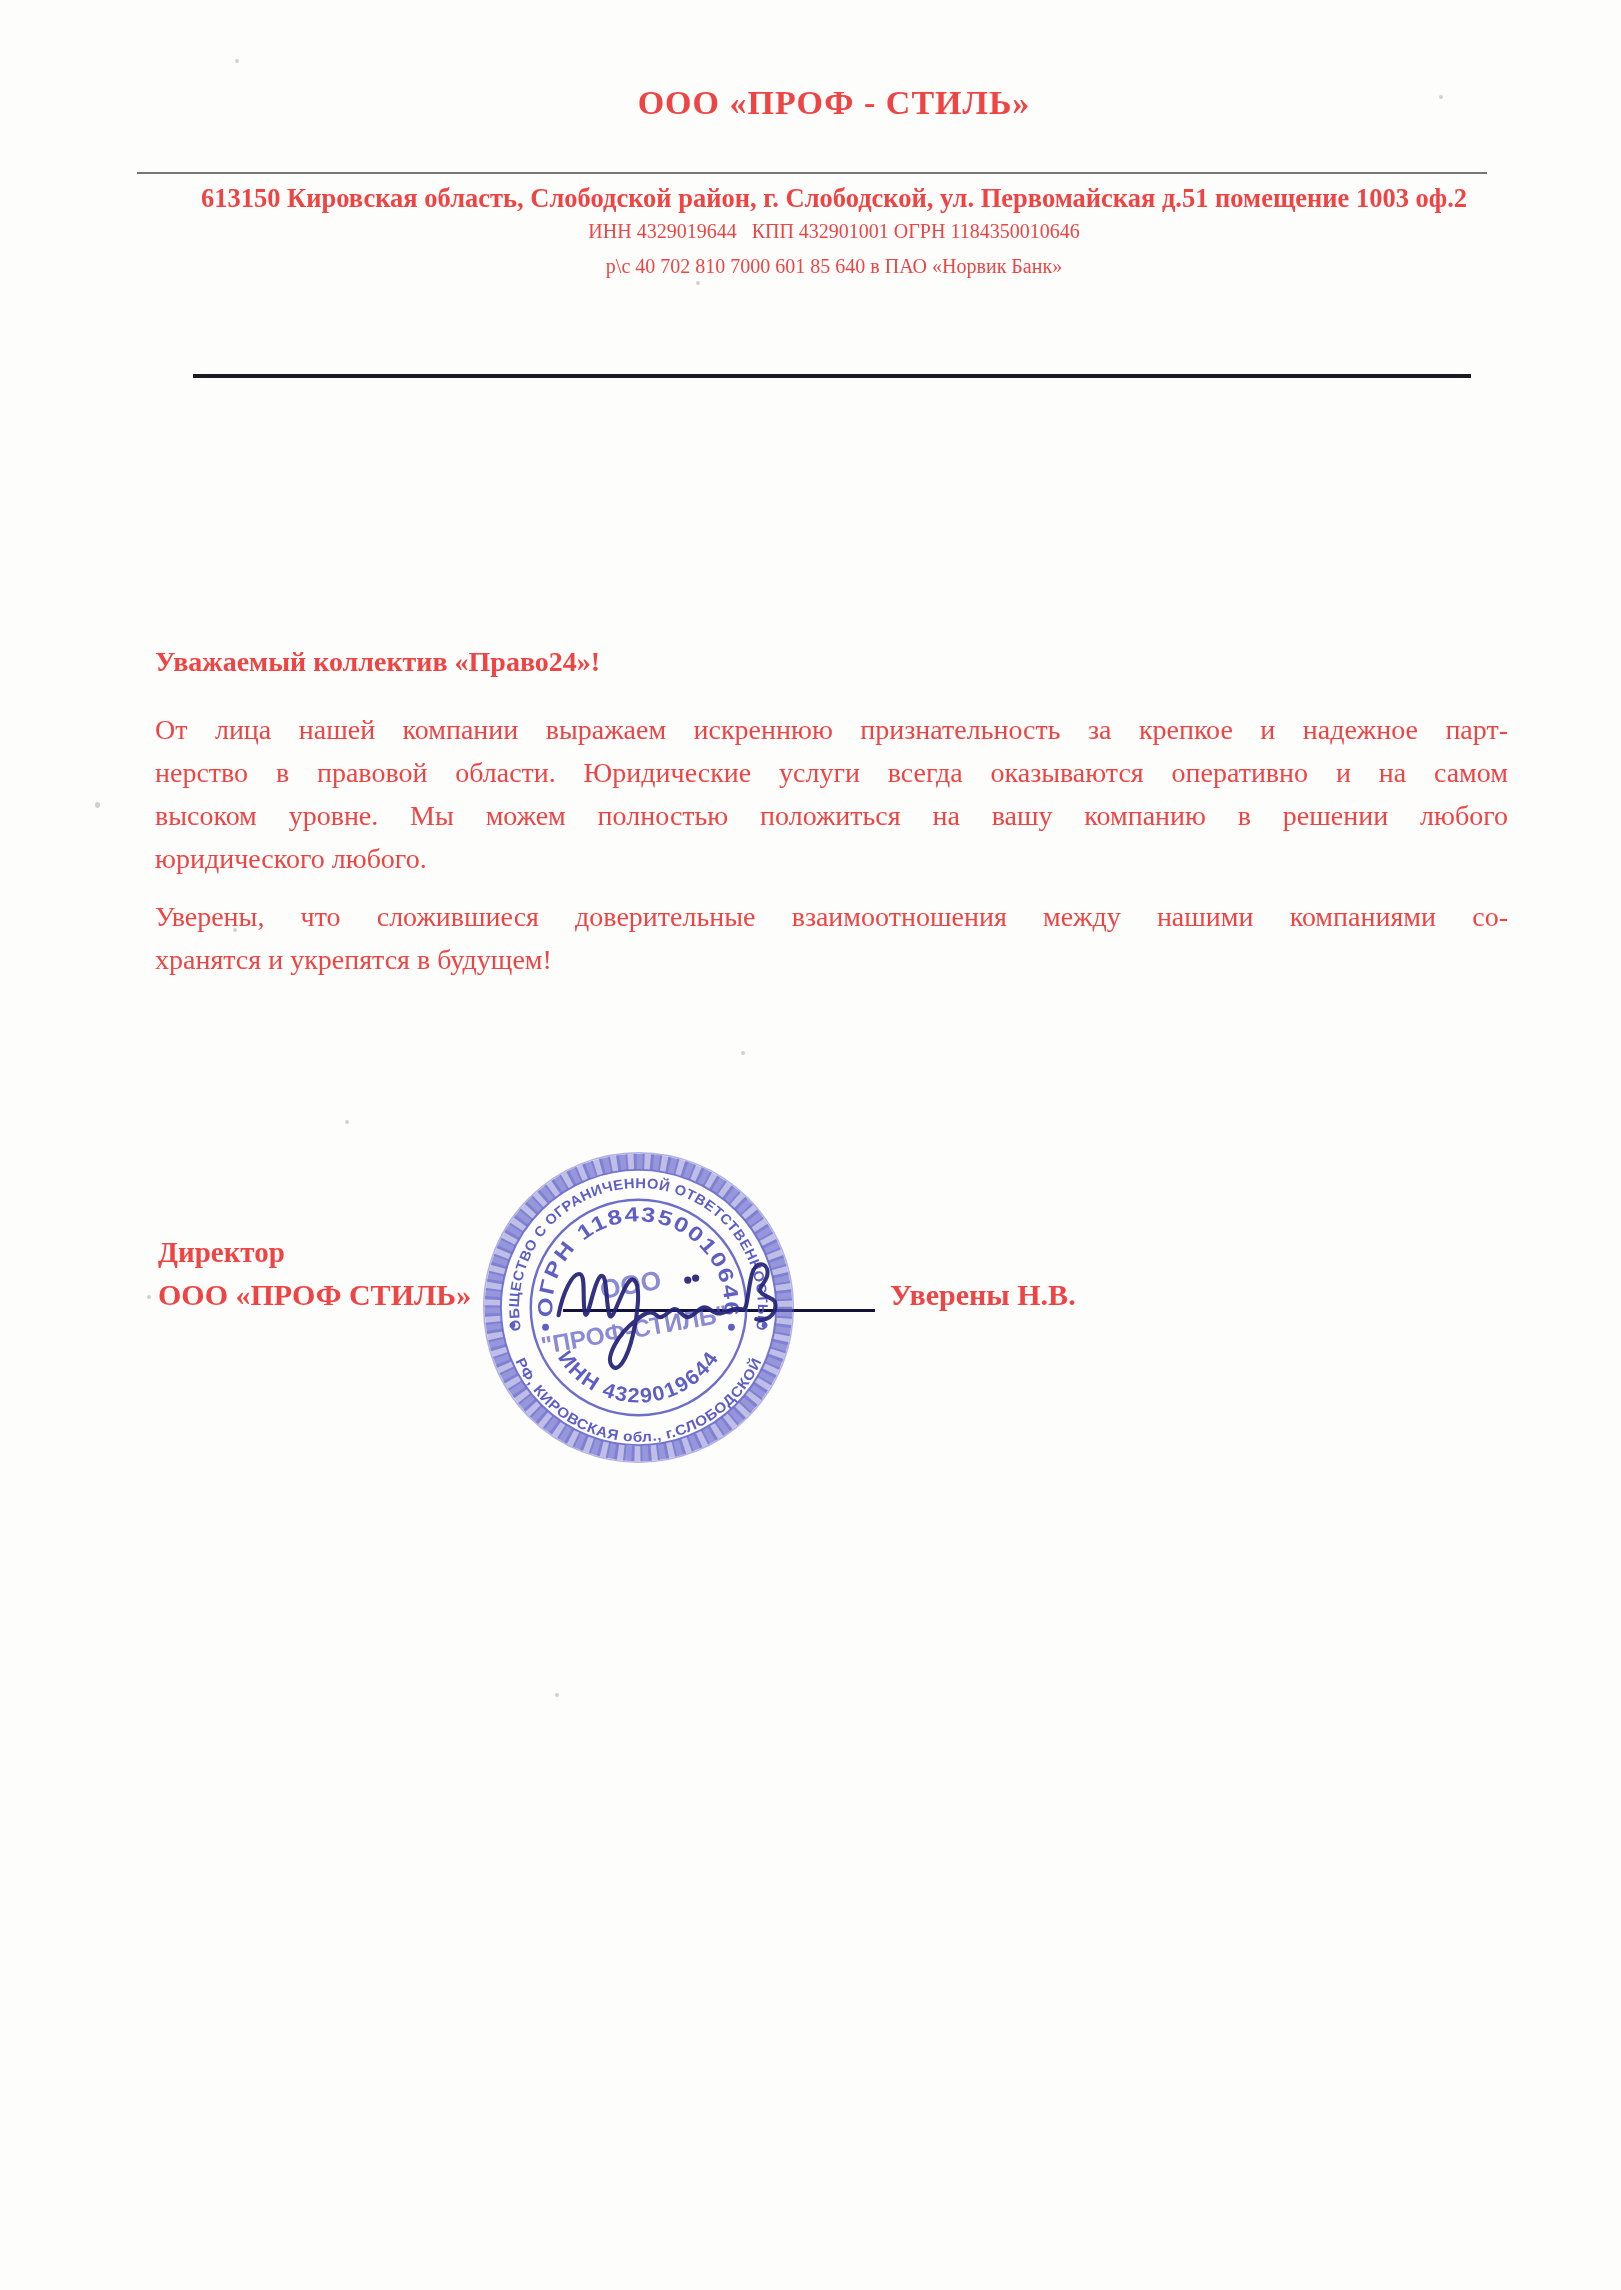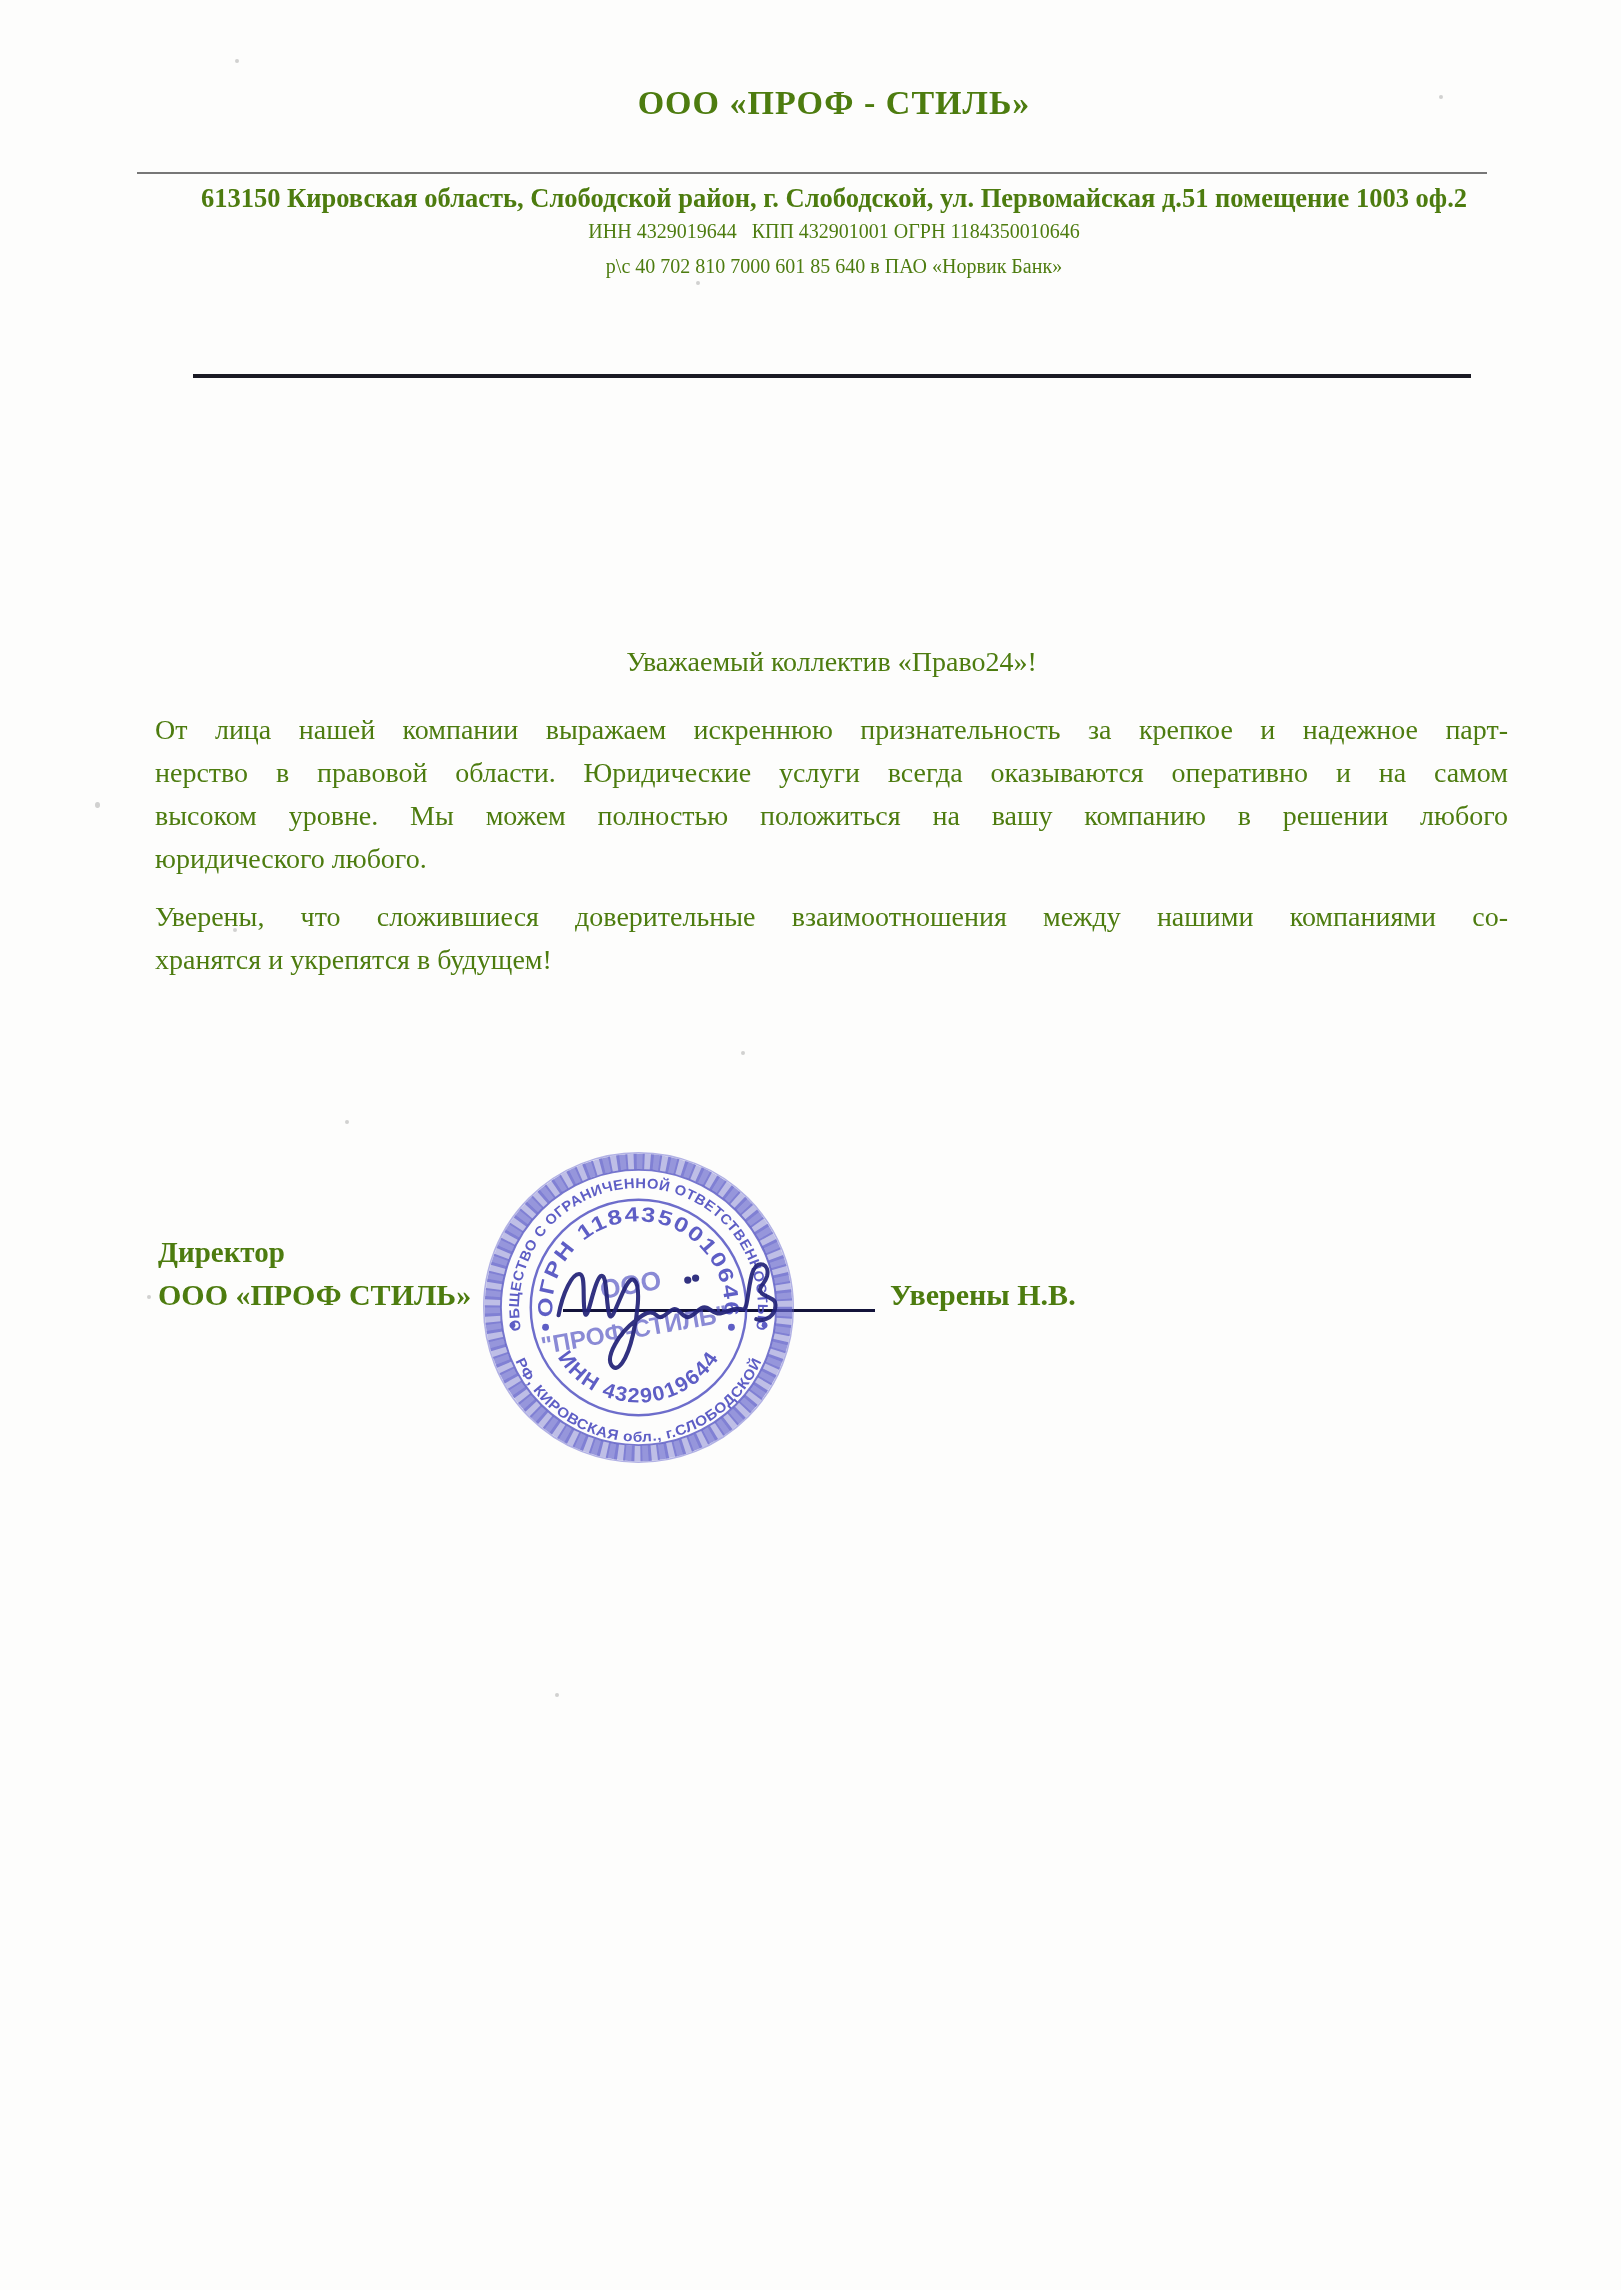--- a/index.html
+++ b/index.html
@@ -1,28 +1,28 @@
 <!DOCTYPE html>
 <html><head>
 <meta charset="utf-8">
 <style>
   html,body { margin:0; padding:0; background:#e8e8e8; }
   .page {
     position:relative; width:1621px; height:2291px;
     margin:0 auto; background:#fdfdfc; overflow:hidden;
-    font-family:"Liberation Serif","DejaVu Serif",serif; color:#4d7c0f;
+    font-family:"Liberation Serif","DejaVu Serif",serif; color:#ef4444;
   }
   .abs { position:absolute; }
   .hdr-line { left:0; right:0; padding-left:47px; text-align:center; white-space:pre; }
   .title { font-size:34px; font-weight:bold; letter-spacing:1px; }
   .hdr-bold { font-size:26.5px; font-weight:bold; }
   .hdr-reg { font-size:20px; }
   .rule-thin { background:#5f5f5f; opacity:.85; }
   .rule-thick { background:#1a1a24; }
-  .salutation { font-size:29px; text-align:center; }
+  .salutation { font-size:29px; text-align:left;font-weight:bold; }
   .bodyblock { left:155px; width:1353px; font-size:28px; line-height:43px; }
   .jl { text-align:justify; text-align-last:justify; }
   .jl-last { text-align:left; }
   .sig-label { font-size:29px; font-weight:bold; }
   .sig-company { font-size:30px; font-weight:bold; }
   .sig-name { font-size:30px; font-weight:bold; }
   .sig-line { background:#13133a; }
   .speck { position:absolute; width:3.9px; height:3.9px; border-radius:50%; background:#8e8e8e; opacity:.4; }
   .stamp-ring-text { font-family:"Liberation Sans","DejaVu Sans",sans-serif; font-weight:bold; }
 </style>

